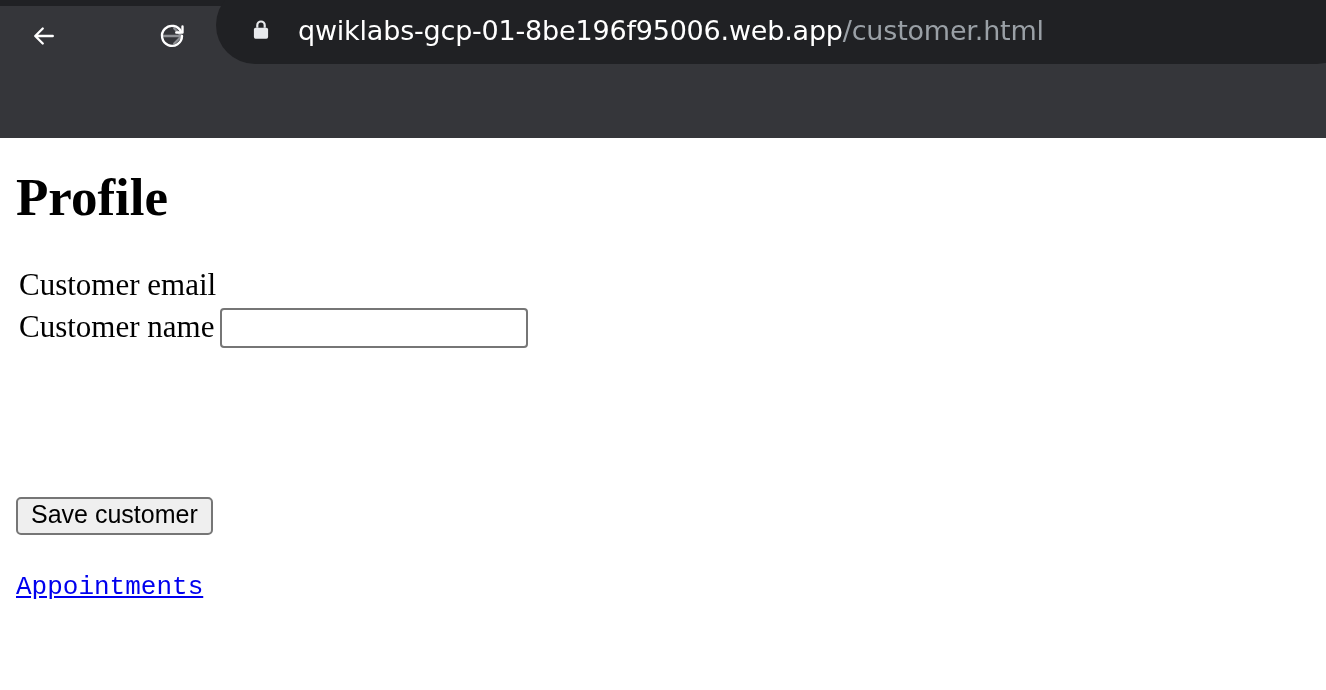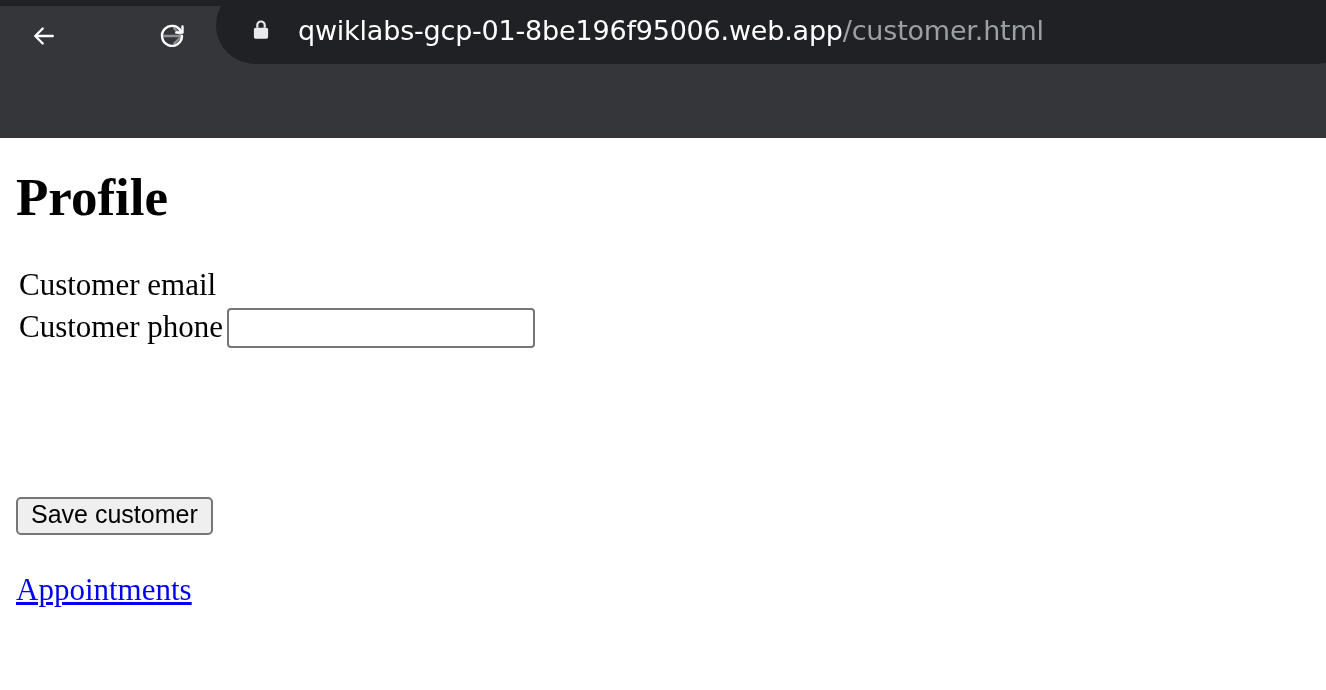--- a/index.html
+++ b/index.html
@@ -155,22 +155,22 @@
     border-radius: 5px;
     padding: 1px 13px 4px 13px;
     line-height: 1.15;
     cursor: pointer;
   }
 
   .appointments-link {
     position: absolute;
     left: 16px;
     top: 434px;
-    font-family: Liberation Serif, serif;
-    font-size: 31px;
+    font-family: Liberation Mono, monospace;
+    font-size: 26px;
     color: #0000ee;
     text-decoration: underline;
     cursor: pointer;
   }
 </style>
 </head>
 <body>
 
 <div class="browser-chrome">
 
@@ -218,28 +218,28 @@
 
   <form class="profile-form">
     <table class="profile-table">
       <tbody>
 
         <tr>
           <td class="label-cell">Customer email</td>
           <td class="field-cell"></td>
         </tr>
 
-
         <tr>
-          <td class="label-cell">Customer phone</td>
+          <td class="label-cell">Customer name</td>
           <td class="field-cell">
             <input class="text-field" type="text" value="" style="">
           </td>
         </tr>
 
+
       </tbody>
     </table>
   </form>
 
   <button class="save-button" type="button">Save customer</button>
 
   <a class="appointments-link" href="#">Appointments</a>
 
 </div>
 

